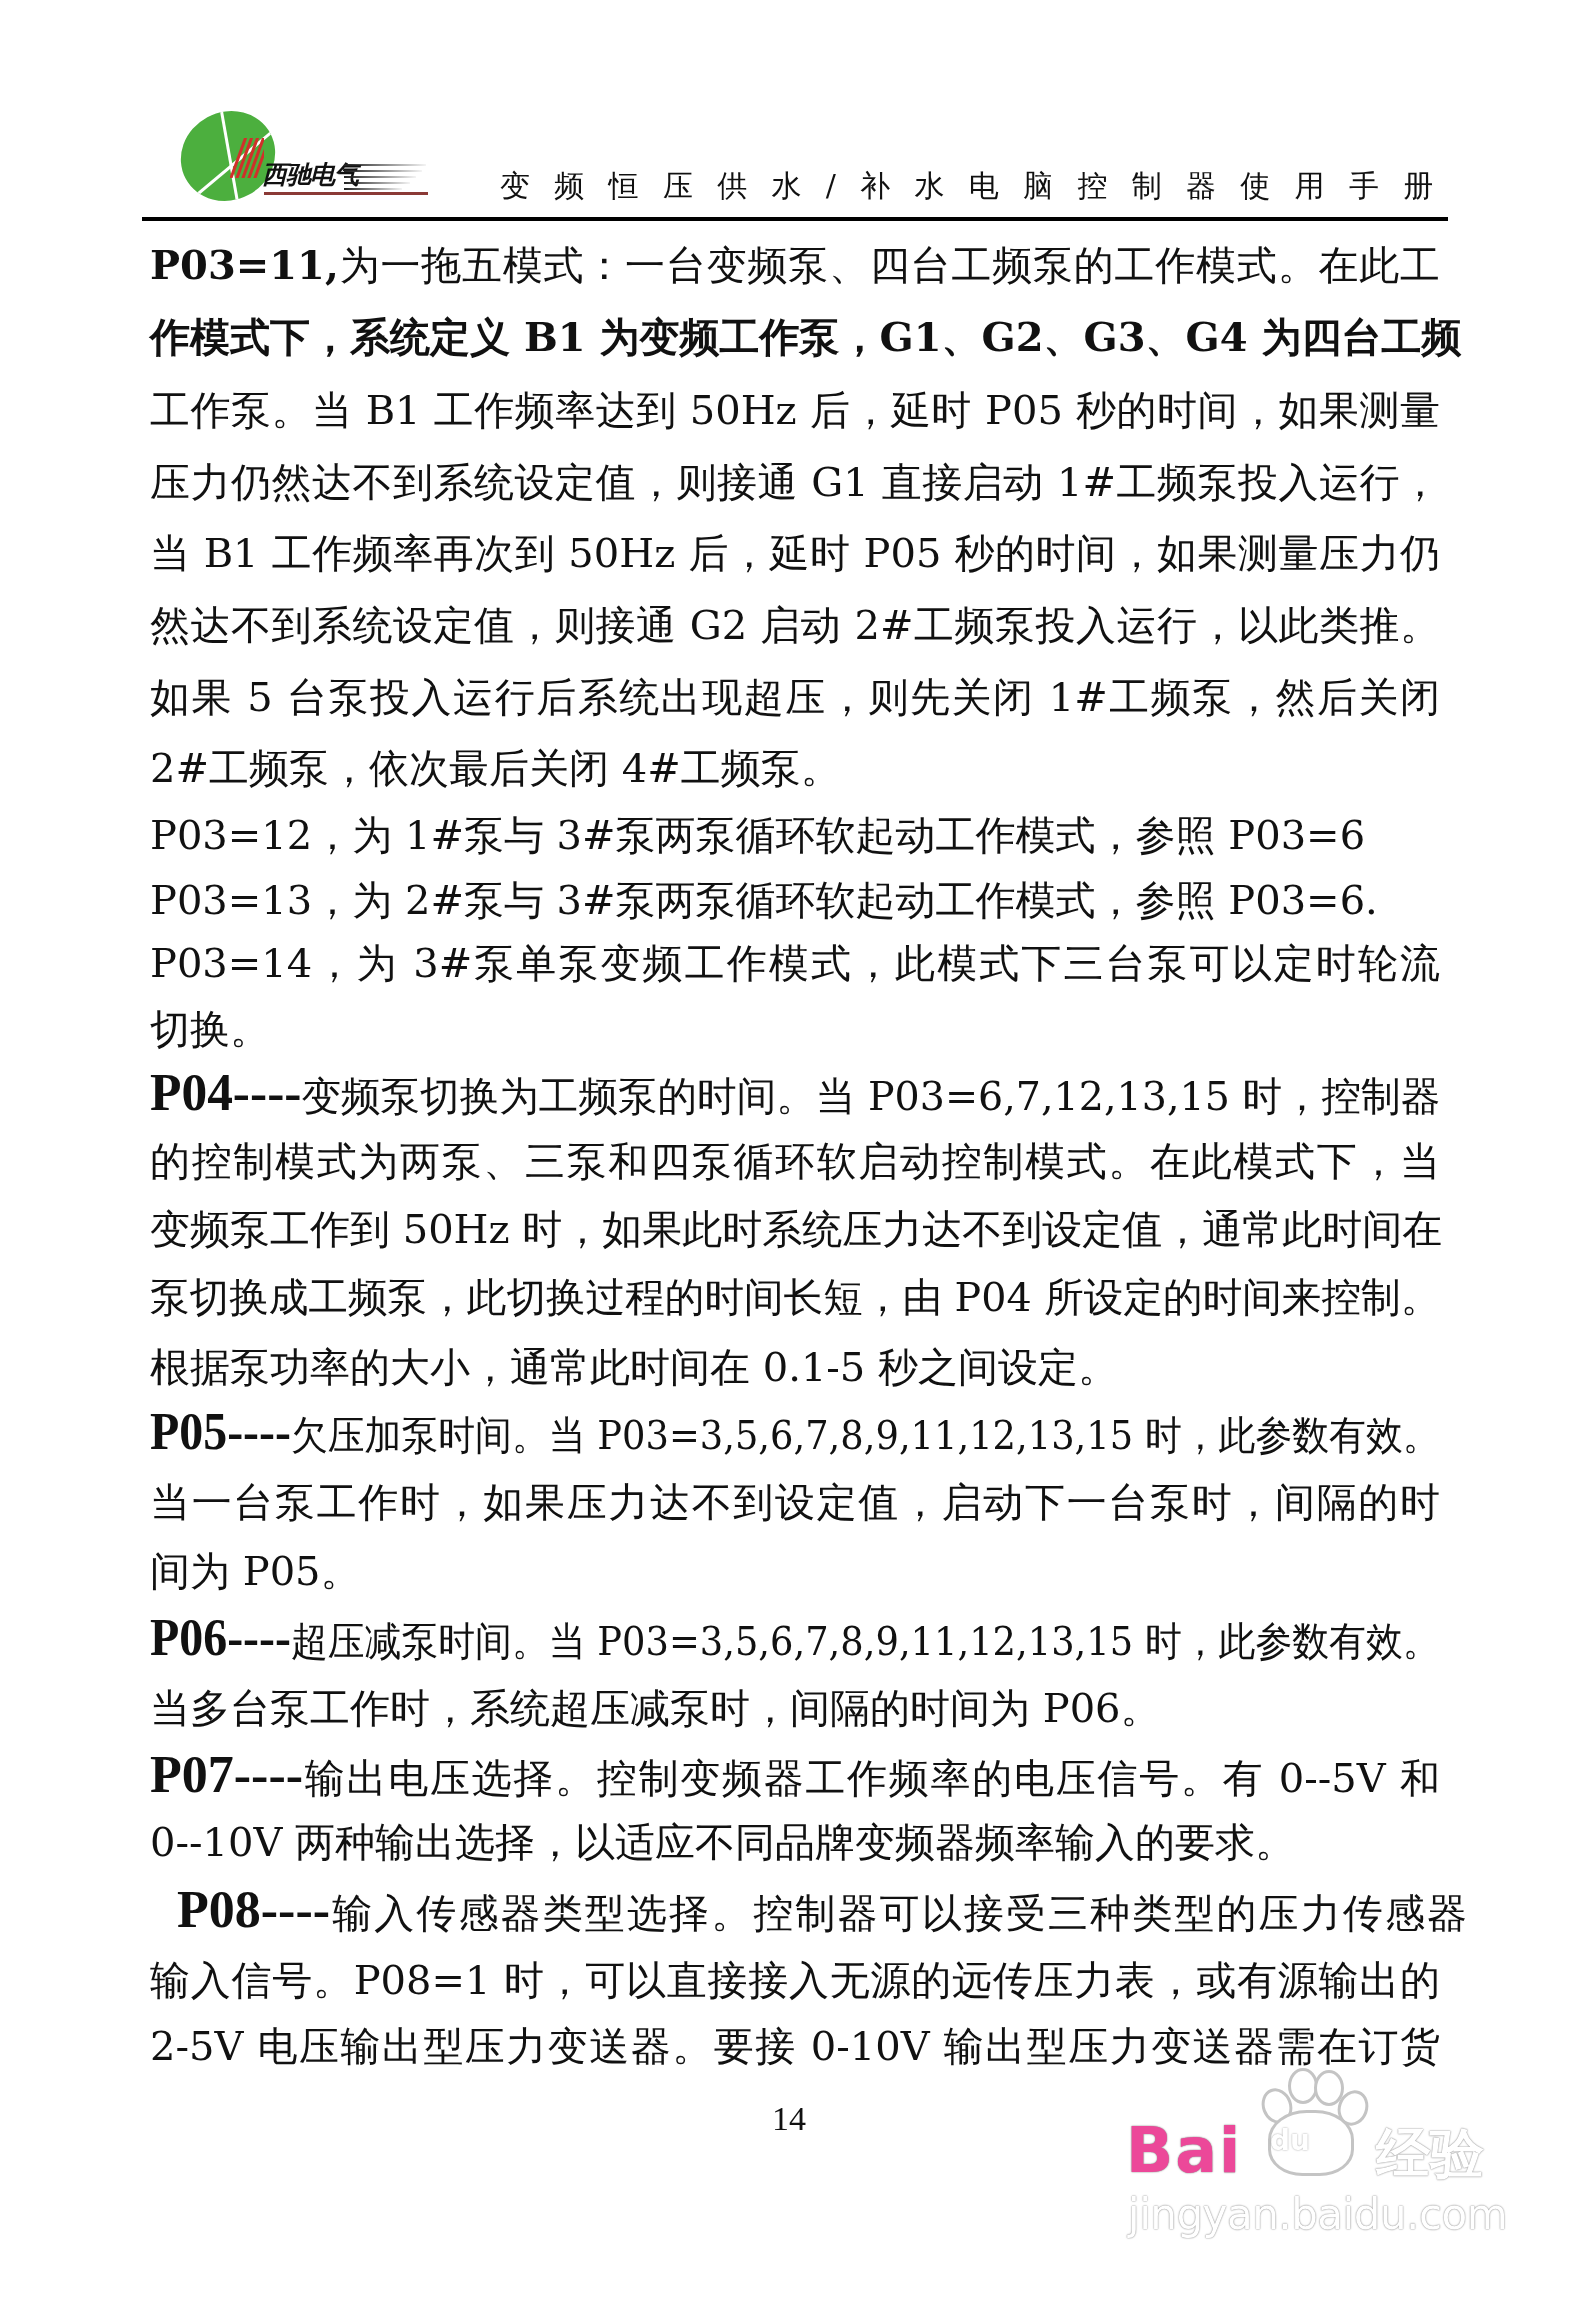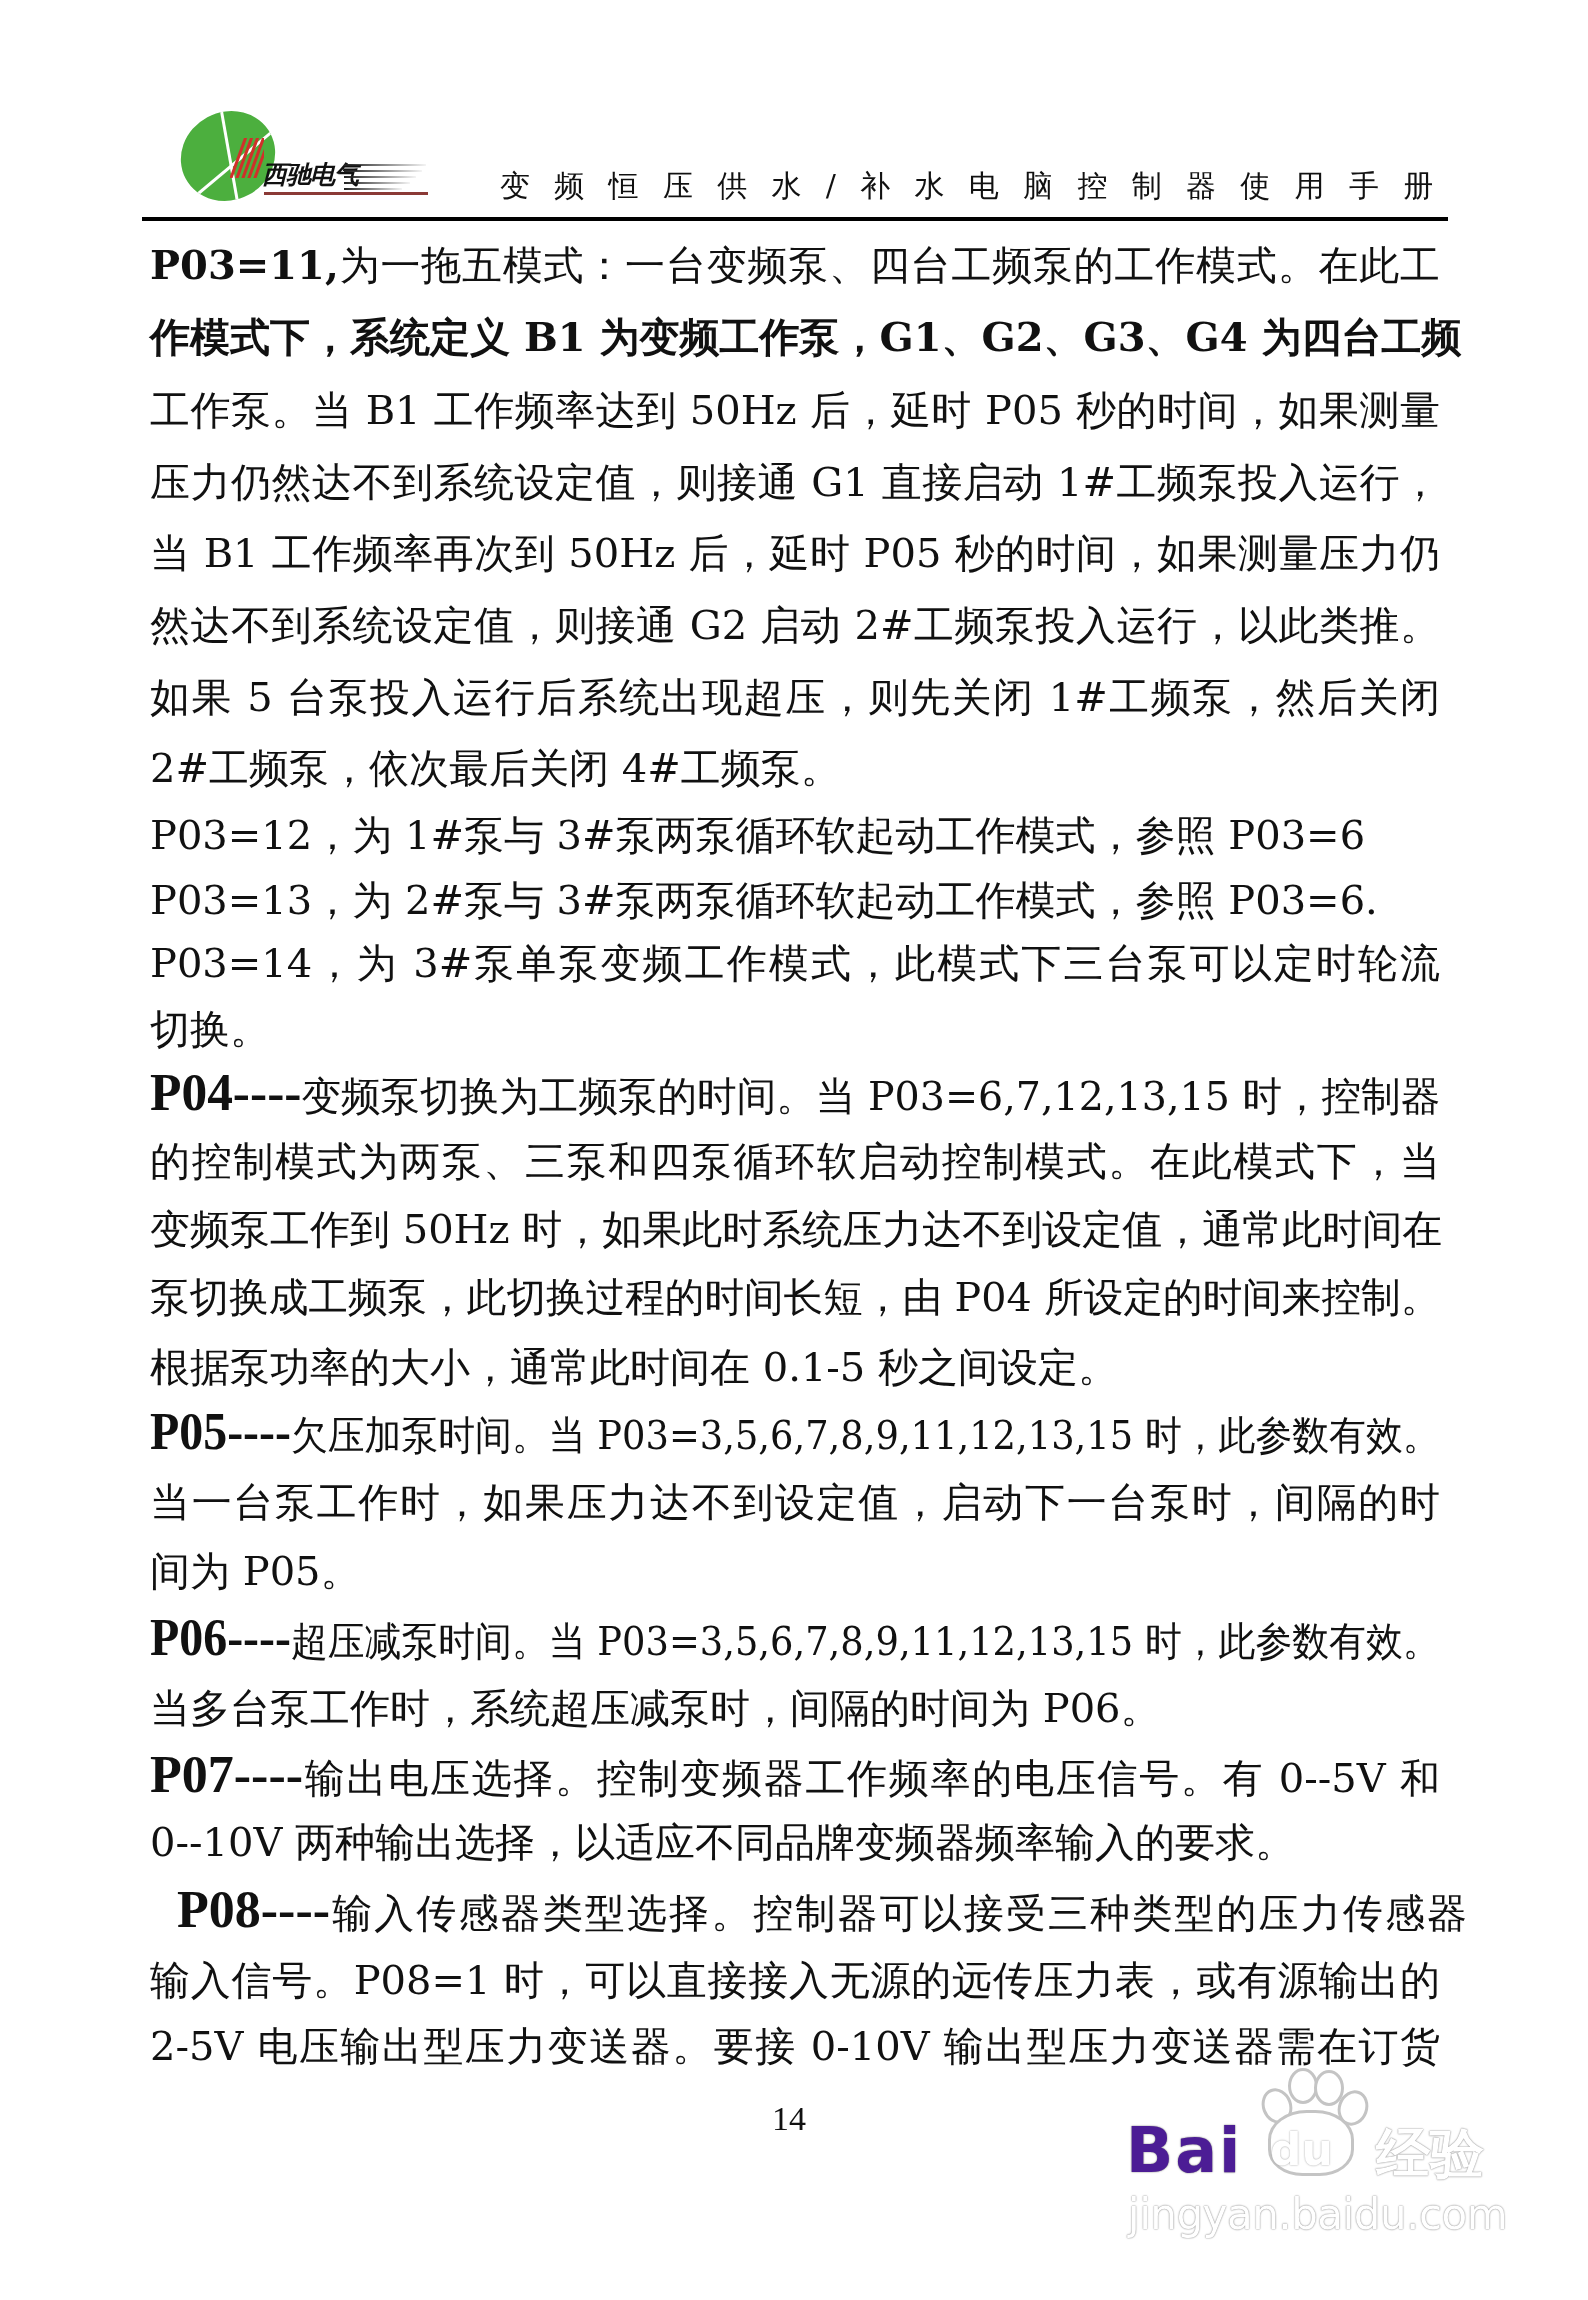--- a/index.html
+++ b/index.html
@@ -32,28 +32,28 @@
   .line .txt { display: inline-block; width: 100%; text-align: justify; text-align-last: justify; }
   .line.left .txt { text-align: left; text-align-last: left; }
   .bold-lead { font-weight: bold; }
   .param-lead { font-weight: bold; font-size: 52px; font-family: "Liberation Serif", serif; }
 
   .page-number { position: absolute; left: 772px; top: 2100px; font-size: 34px; font-family: "Liberation Serif", serif; }
 
   
   .watermark { position: absolute; left: 1126px; top: 2066px; width: 370px; height: 175px; color: #fff; }
   .wm-main { position: absolute; left: 0; top: 48px; font-family: "DejaVu Sans", sans-serif; font-weight: bold;
-             font-size: 62px; letter-spacing: 2px; color: #4c1d95;
+             font-size: 62px; letter-spacing: 2px; color: #ec4899;
              text-shadow: 0 0 2px #9a9a9a, 0 0 1px #8a8a8a; }
   .wm-paw { position: absolute; left: 128px; top: 0; width: 110px; height: 110px; }
   .wm-paw .toe { position: absolute; width: 24px; height: 30px; border-radius: 50%; border: 3px solid #c4c4c4; background: #fff; }
   .wm-paw .pad { position: absolute; left: 14px; top: 44px; width: 80px; height: 60px; border-radius: 45% 45% 40% 40%;
                  border: 3px solid #c4c4c4; background: #fff; }
   .wm-du { position: absolute; left: 144px; top: 58px; font-family: "DejaVu Sans", sans-serif; font-weight: bold;
-           font-size: 44px; color: #fff; text-shadow: 0 0 2px #9a9a9a; }
+           font-size: 28px; color: #fff; text-shadow: 0 0 2px #9a9a9a; }
   .wm-jy { position: absolute; left: 250px; top: 52px; font-family: "DejaVu Sans", sans-serif; font-weight: bold;
            font-size: 54px; color: #fff; text-shadow: 0 0 2px #9a9a9a, 0 0 1px #8a8a8a; }
   .wm-url { position: absolute; left: 2px; top: 124px; font-family: "DejaVu Sans", sans-serif; font-size: 42px;
             color: #fff; text-shadow: 0 0 2px #9a9a9a, 0 0 1px #8a8a8a; letter-spacing: -0.5px; white-space: nowrap; }
 </style>
 </head>
 <body>
 
 <div class="page">
 

